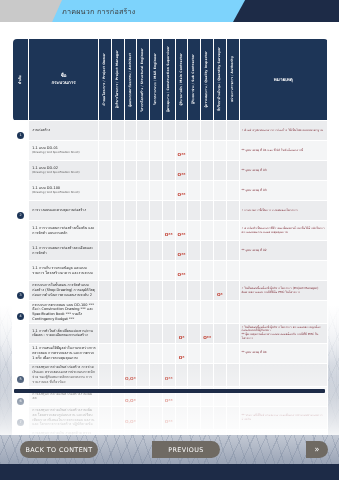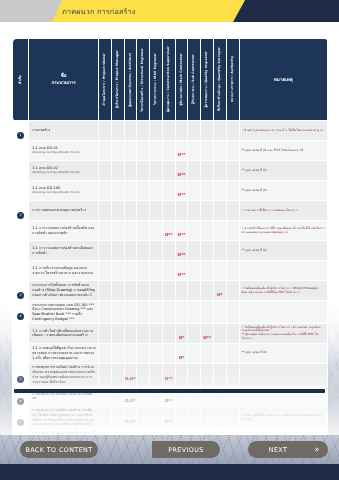--- a/index.html
+++ b/index.html
@@ -7,21 +7,21 @@
   body {
     font-family: "DejaVu Sans", "Liberation Sans", sans-serif;
     background: #1d2b47;
     overflow: hidden;
     position: relative;
   }
 
   
   .top-band {
     position: absolute; top: 0; left: 0; width: 339px; height: 22px;
-    background: #fde047;
+    background: #7dd3fc;
   }
   .top-left-grey {
     position: absolute; top: 0; left: 0; width: 52px; height: 22px;
     background: #c9c9c9;
   }
   .top-left-slant {
     position: absolute; top: 0; left: 44px; width: 18px; height: 22px;
     background: #c9c9c9;
     clip-path: polygon(0 0, 100% 0, 45% 100%, 0 100%);
   }
@@ -540,15 +540,14 @@
   <div class="bottom-rule"></div>
 </div>
 
 <div class="nav">
   <div class="nav-photo"></div>
   <div class="nav-navy"></div>
 
   <div class="btn btn-back">BACK TO CONTENT</div>
   <div class="chev chev-l">«</div>
   <div class="btn btn-prev">PREVIOUS</div>
-  <div class="btn btn-next">NEXT</div>
   <div class="chev chev-r">»</div>
 </div>
 
 </body></html>

